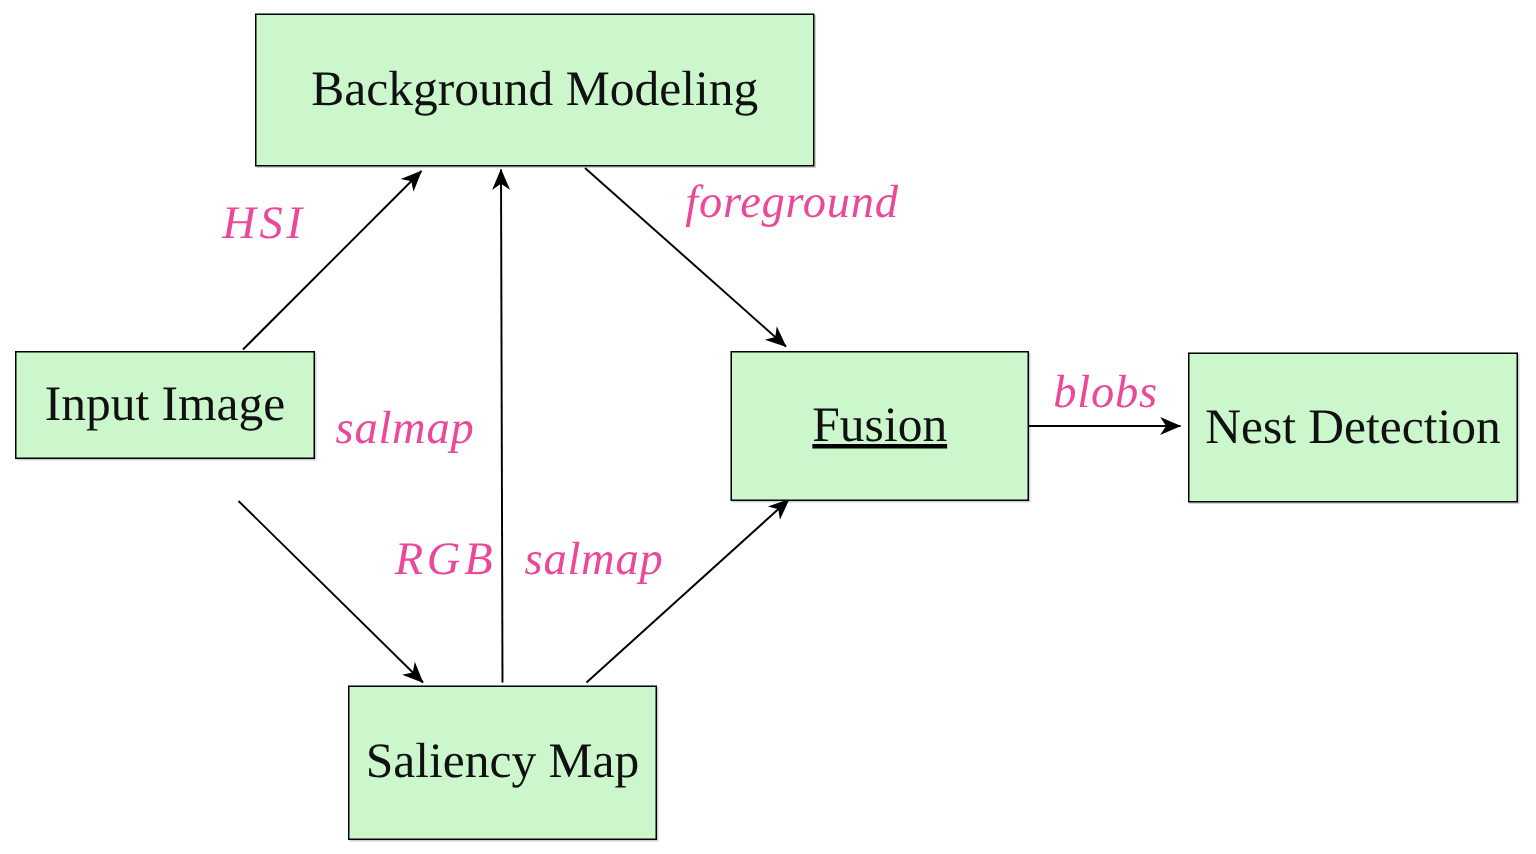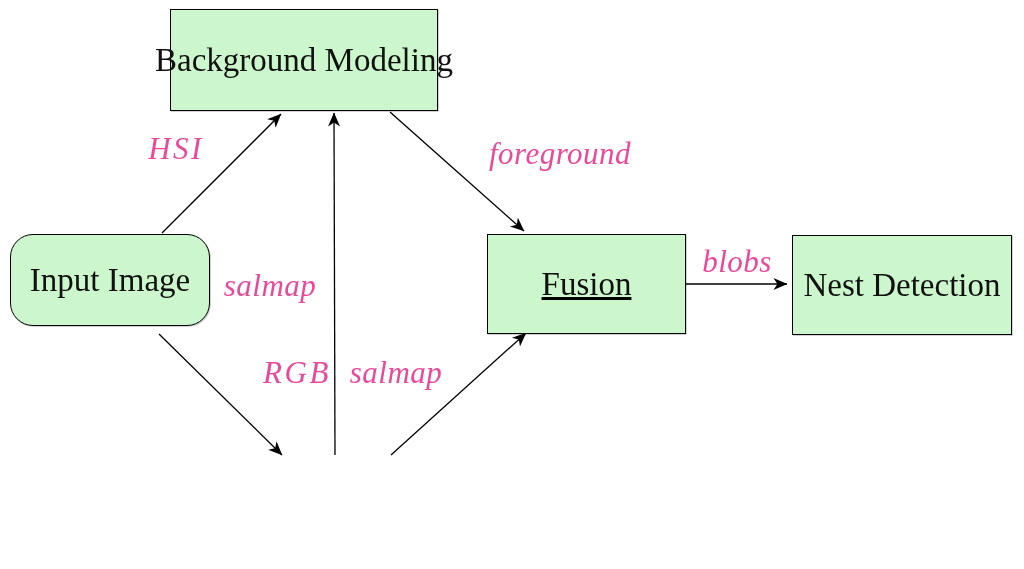--- a/index.html
+++ b/index.html
@@ -30,39 +30,39 @@
     align-items: center;
     justify-content: center;
     box-shadow: 1px 1px 0 rgba(0,0,0,0.18);
   }
   .node-label {
     font-size: 33px;
     color: #111111;
     white-space: nowrap;
     line-height: 1;
   }
-  .node-bm { left: 170px; top: 9px;   width: 268px; height: 102px; }
-  .node-ii { left: 10px;  top: 234px; width: 200px; height: 92px; border-radius: 23px;  }
+  .node-bm { left: 170px; top: 9px;   width: 373px; height: 102px; }
+  .node-ii { left: 10px;  top: 234px; width: 200px; height: 72px;  }
   .node-fu { left: 487px; top: 234px; width: 199px; height: 100px; text-decoration: underline; }
   .node-nd { left: 792px; top: 235px; width: 220px; height: 100px; }
   .node-sm { left: 232px; top: 457px; width: 206px; height: 103px; }
 
   .edge-label {
     position: absolute;
     transform: translate(-50%, -50%);
     font-style: italic;
     font-size: 31px;
     color: #ec4899;
     white-space: nowrap;
     line-height: 1;
     letter-spacing: 0.5px;
   }
   .lbl-hsi        { left: 176px; top: 148px; letter-spacing: 2.5px; }
   .lbl-salmap-v   { left: 270px; top: 285px; }
-  .lbl-foreground { left: 528px; top: 153px; margin-left: 32px; }
+  .lbl-foreground { left: 528px; top: 134px; }
   .lbl-rgb        { left: 273px; top: 372px; letter-spacing: 2.5px; margin-left: 24px; }
   .lbl-salmap-d   { left: 396px; top: 372px; }
   .lbl-blobs      { left: 737px; top: 261px; text-align: right; }
 
   .edge-line {
     stroke: #000000;
     stroke-width: 1.3;
     fill: none;
   }
 </style>
@@ -94,20 +94,23 @@
   </div>
 
   <div class="node node-fu">
     <span class="node-label">Fusion</span>
   </div>
 
   <div class="node node-nd">
     <span class="node-label">Nest Detection</span>
   </div>
 
+  <div class="node node-sm">
+    <span class="node-label">Saliency Map</span>
+  </div>
 
   <div class="edge-label lbl-hsi">HSI</div>
   <div class="edge-label lbl-salmap-v">salmap</div>
   <div class="edge-label lbl-foreground">foreground</div>
   <div class="edge-label lbl-rgb">RGB</div>
   <div class="edge-label lbl-salmap-d">salmap</div>
   <div class="edge-label lbl-blobs">blobs</div>
 
 </div>
 

